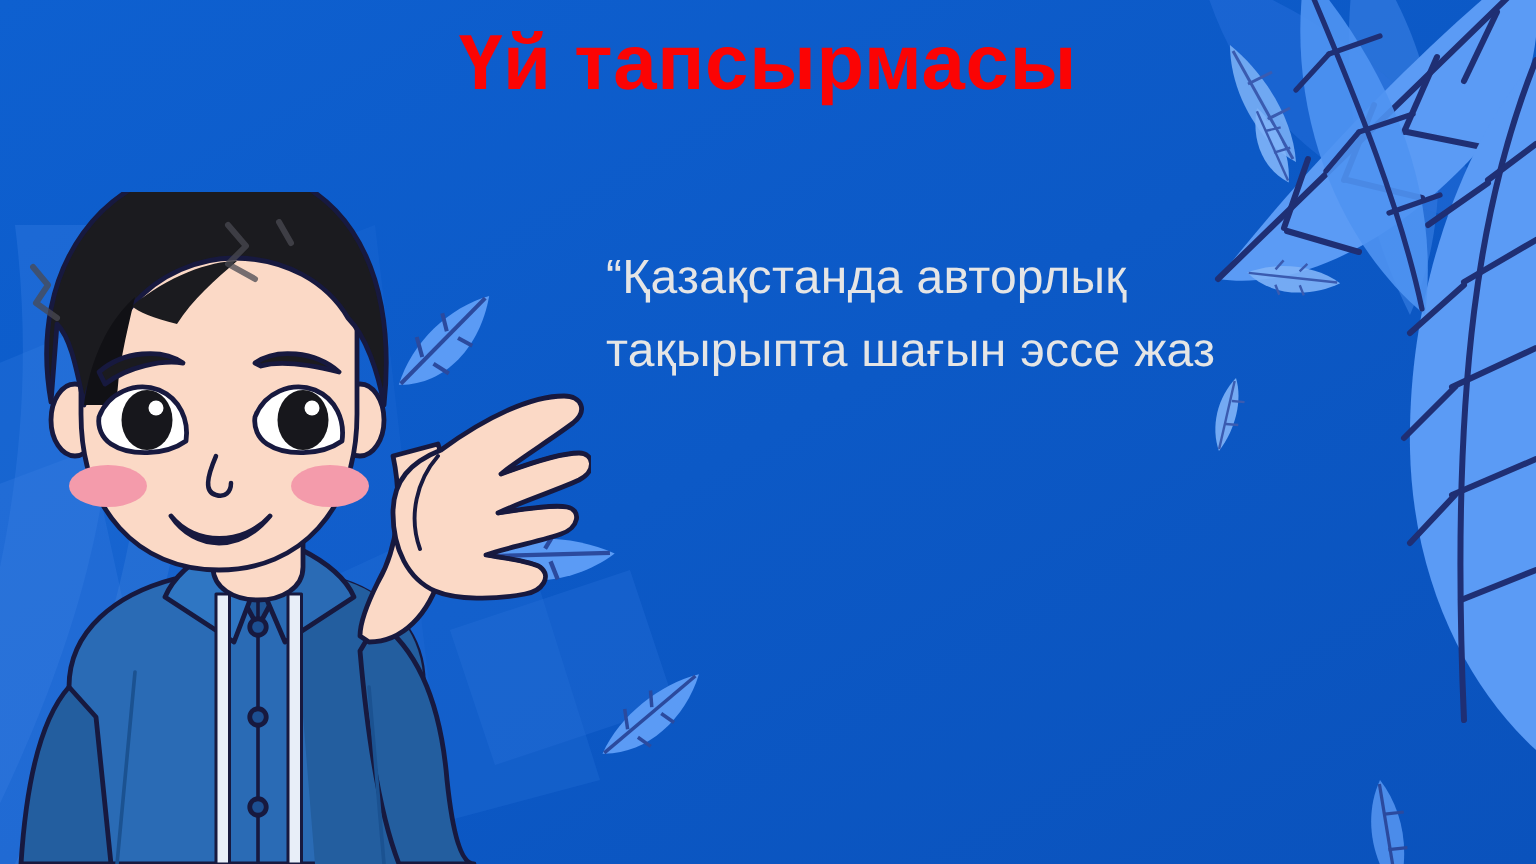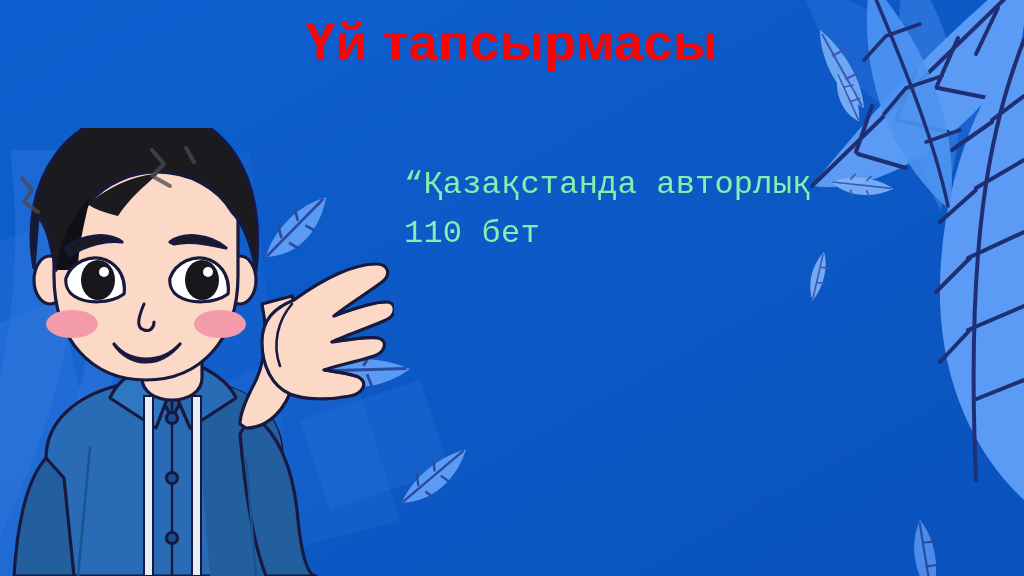--- a/index.html
+++ b/index.html
@@ -41,22 +41,22 @@
     letter-spacing: 0.5px;
     line-height: 1.1;
     white-space: nowrap;
   }
   
   #body-text {
     position: absolute;
     left: 404px;
     top: 160px;
     width: 560px;
-    color: #86efac;
-    font-family: Liberation Mono, monospace;
+    color: #e5e5e5;
+    font-family: Liberation Sans, sans-serif;
     font-size: 32px;
     line-height: 49px;
     letter-spacing: 0.2px;
   }
   #body-text .line {
     display: block;
     white-space: nowrap;
   }
   
   .character {
@@ -321,16 +321,16 @@
 
         <path d="M 120 216 C 136 236 168 236 186 216 C 176 228 164 234 152 234 C 140 234 128 228 120 216 Z" fill="#c7556b"></path>
       </g>
     </g>
   </svg>
 
   <div id="title">Үй тапсырмасы</div>
 
   <div id="body-text">
     <span class="line">“Қазақстанда авторлық</span>
-    <span class="line">110 бет</span>
+    <span class="line">тақырыпта шағын эссе жаз</span>
   </div>
 
 </div>
 
 </body></html>

